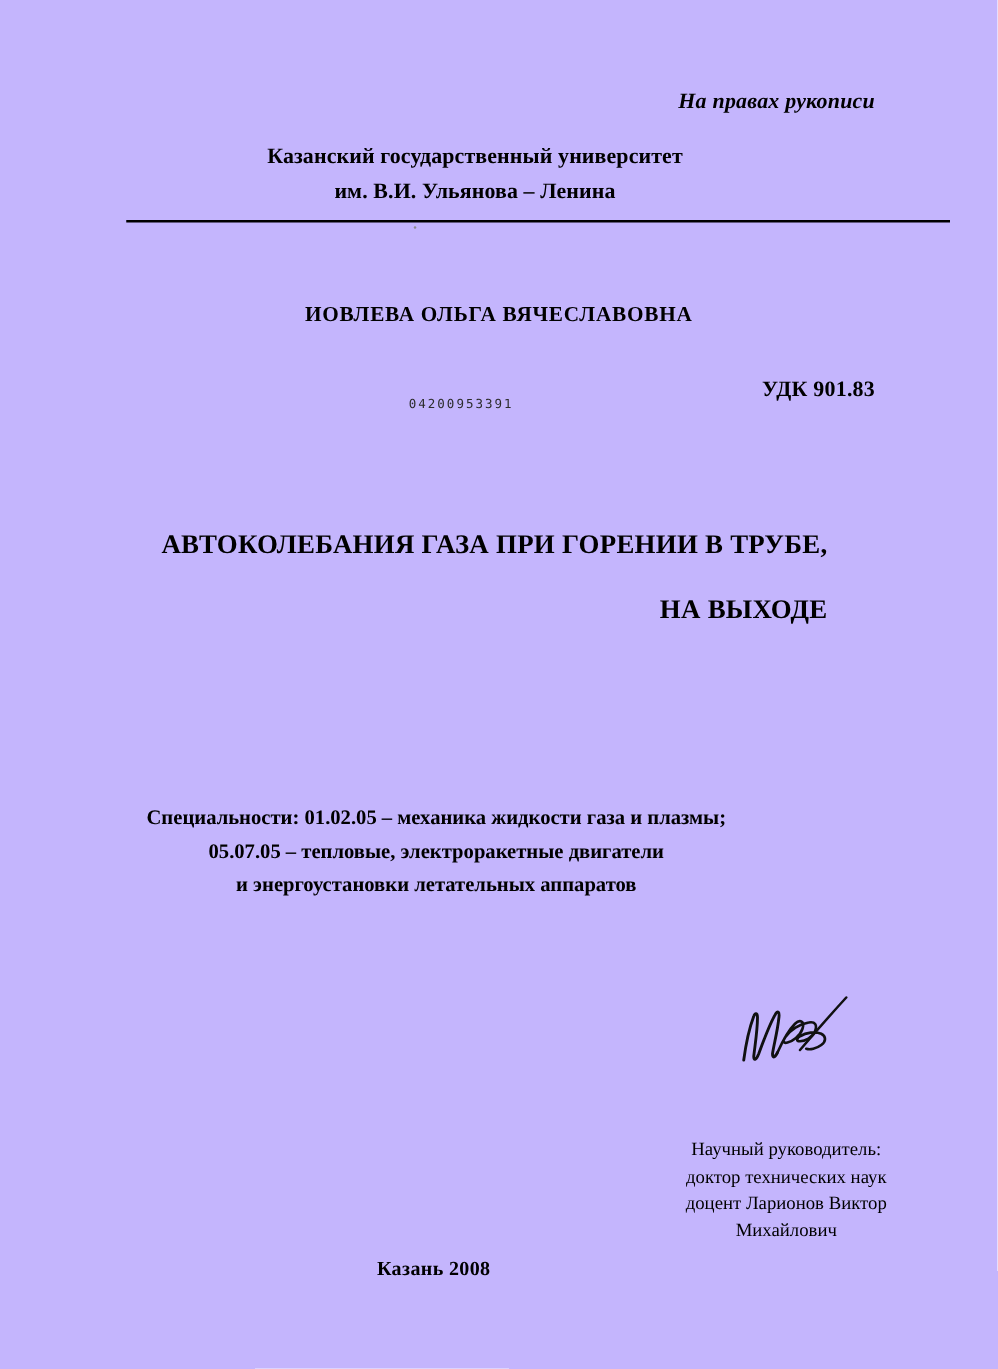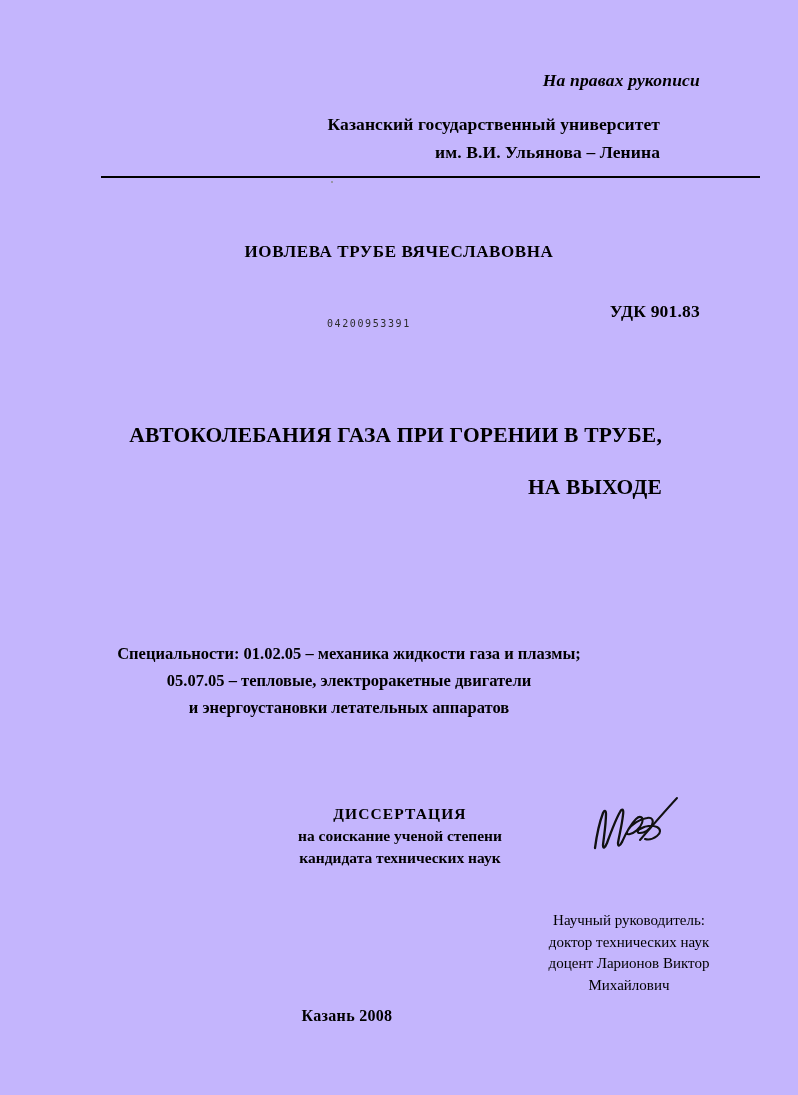--- a/index.html
+++ b/index.html
@@ -38,21 +38,21 @@
   #manuscript-note {
     right: 98px;
     top: 72px;
     font-size: 17.5px;
     letter-spacing: 0.2px;
   }
   #university-block {
     left: 100px;
     top: 110px;
     width: 560px;
-    text-align: right;
+    text-align: center;
     font-size: 17.5px;
     line-height: 1.62;
     letter-spacing: 0.1px;
   }
   #header-rule {
     position: absolute;
     left: 101px;
     top: 176px;
     width: 659px;
     height: 2.4px;
@@ -165,42 +165,37 @@
   <div class="t b i" id="manuscript-note">На правах рукописи</div>
 
   <div class="blk" id="university-block">
     <div class="b">Казанский государственный университет</div>
     <div class="b">им. В.И. Ульянова – Ленина</div>
   </div>
 
   <div id="header-rule"></div>
   <div id="scan-dot"></div>
 
-  <div class="t b" id="author-name">ИОВЛЕВА ТРУБЕ ВЯЧЕСЛАВОВНА</div>
+  <div class="t b" id="author-name">ИОВЛЕВА ОЛЬГА ВЯЧЕСЛАВОВНА</div>
 
   <div class="t b" id="udk-code">УДК 901.83</div>
 
   <div class="t" id="catalog-number">04200953391</div>
 
   <div class="blk" id="dissertation-title">
     <div>АВТОКОЛЕБАНИЯ ГАЗА ПРИ ГОРЕНИИ В ТРУБЕ,</div>
     <div>НА ВЫХОДЕ</div>
   </div>
 
   <div class="blk" id="specialties-block">
     <div>Специальности: 01.02.05 – механика жидкости газа и плазмы;</div>
     <div>05.07.05 – тепловые, электроракетные двигатели</div>
     <div>и энергоустановки летательных аппаратов</div>
   </div>
 
-  <div class="blk" id="degree-block">
-    <div id="degree-heading">ДИССЕРТАЦИЯ</div>
-    <div>на соискание ученой степени</div>
-    <div>кандидата технических наук</div>
-  </div>
 
   <svg id="signature" viewBox="0 0 118 72">
     <g fill="none" stroke="#111111" stroke-linecap="round" stroke-linejoin="round">
       <path d="M17 62 C19 47, 22 35, 25 27 C26 24, 28 24, 28 28 C28 38, 26 50, 25 59 C25 63, 27 62, 29 57 C33 46, 38 33, 42 26 C44 22, 46 23, 45 29 C44 39, 41 50, 40 57 C40 61, 42 60, 44 56" stroke-width="2.3"></path>
       <path d="M44 56 C48 47, 53 38, 58 33 C62 29, 66 31, 64 37 C62 43, 56 47, 52 48 C49 49, 48 47, 50 44 C54 38, 62 33, 69 32 C74 31, 76 34, 74 39 C72 44, 66 47, 62 47 C59 47, 59 45, 62 43 C67 40, 74 39, 79 41 C83 43, 83 47, 79 50 C75 53, 70 54, 67 53" stroke-width="2.1"></path>
       <path d="M62 54 C74 40, 88 24, 99 12" stroke-width="2.0"></path>
     </g>
   </svg>
 
   <div class="blk" id="supervisor-block">

